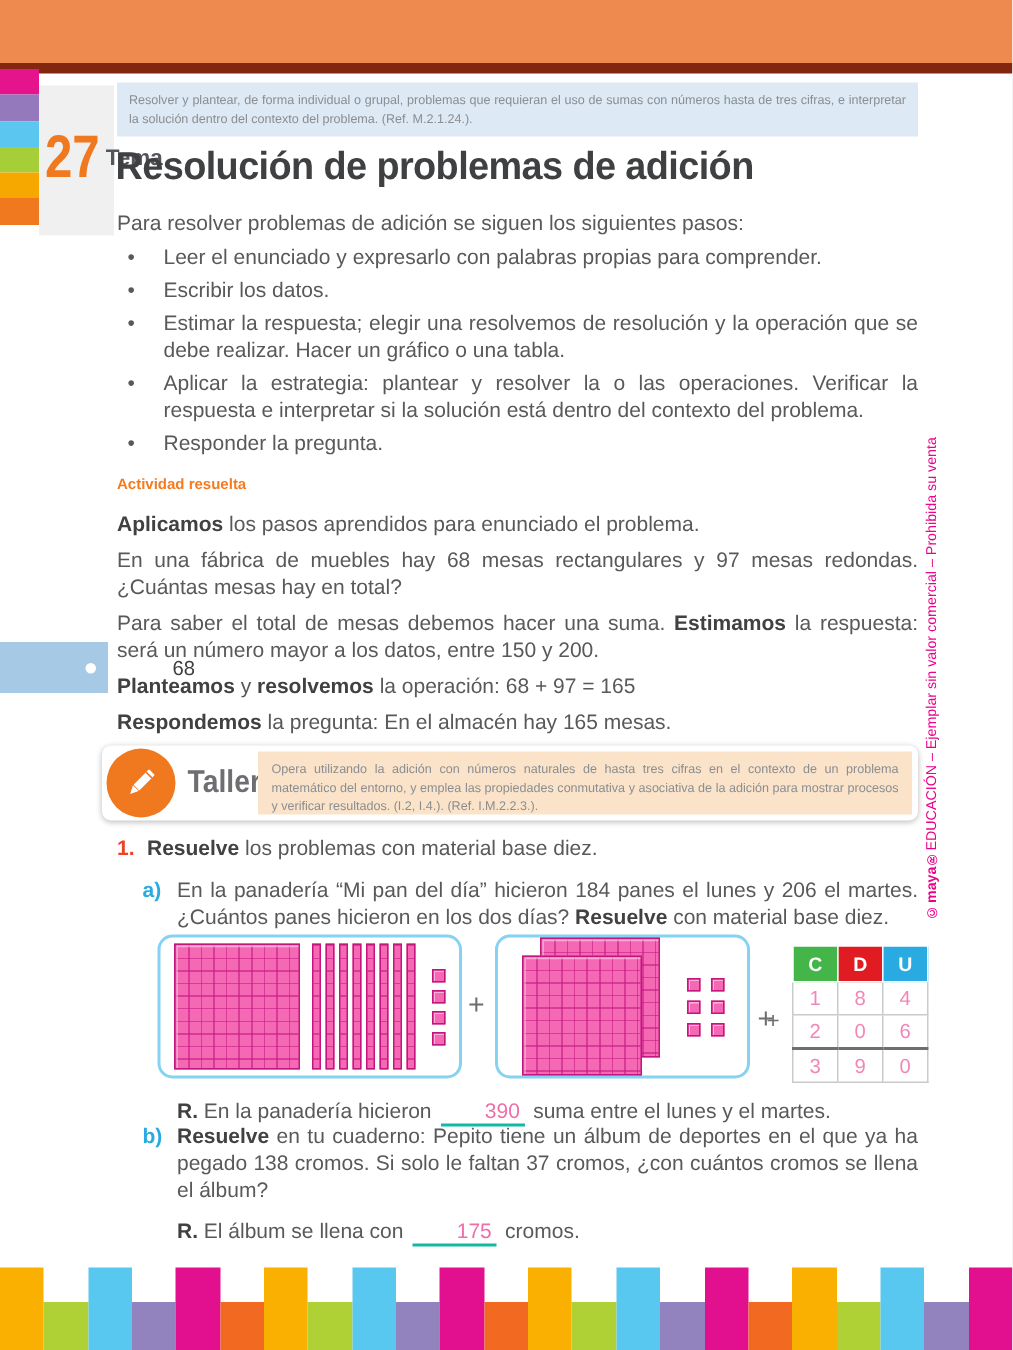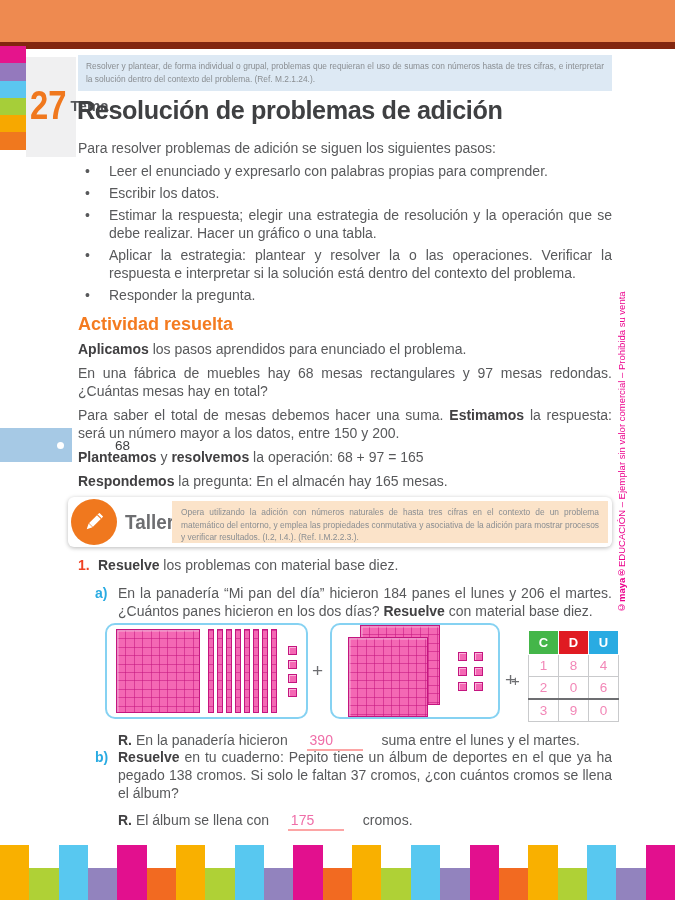--- a/index.html
+++ b/index.html
@@ -26,21 +26,21 @@
   .title{position:absolute;left:77px;top:95px;font-size:26px;font-weight:bold;color:#3F4042;
          letter-spacing:-0.4px;transform:scaleX(.97);transform-origin:left;}
 
   
   .content-col{position:absolute;left:78px;top:139px;width:534px;font-size:14px;line-height:18px;}
   .lead{margin:0 0 5px;}
   .bullets{margin:0;padding:0;list-style:none;}
   .bullet-item{display:flex;margin-bottom:4px;}
   .bullet-dot{flex:none;width:24px;padding-left:7px;color:#58595B;}
   .bullet-text{flex:1;text-align:justify;}
-  .act-heading{margin:11px 0 7px;font-size:18px;font-weight:bold;color:#F47B20;}
+  .act-heading{margin:11px 0 7px;font-size:10px;font-weight:bold;color:#F47B20;}
   .act-p{margin:0 0 6px;}
   .just{text-align:justify;}
 
   
   .page-badge{position:absolute;left:0;top:428px;width:72px;height:34px;background:#A6C9E5;
               display:flex;align-items:center;padding:0 10px 0 8px;box-sizing:border-box;gap:44px;}
   .leader{flex:1;border-top:2px dotted #fff;margin-right:5px;}
   .leader-dot{width:7px;height:7px;border-radius:50%;background:#fff;margin-right:7px;flex:none;}
   .page-num{font-size:13.5px;color:#3E3F41;}
 
@@ -54,22 +54,22 @@
   .taller-text{position:absolute;left:104px;top:4px;right:4px;bottom:4px;background:#FBE3C9;
                font-size:8.4px;line-height:1.5;color:#8A8E92;padding:5px 9px;box-sizing:border-box;text-align:justify;}
 
   
   .problem{position:absolute;left:78px;top:556px;width:534px;font-size:14px;line-height:18px;}
   .num-marker{display:inline-block;width:20px;color:#EF4123;font-weight:bold;}
   .sub-block{display:flex;margin-top:10px;margin-left:17px;}
   .letter-marker{flex:none;width:23px;color:#29ABE2;font-weight:bold;}
   .sub-content{flex:1;}
   .answer-line{position:absolute;font-size:14px;line-height:18px;}
-  .blank{display:inline-block;min-width:50px;text-align:left;color:#EF6EA8;
-         border-bottom:2px solid #fca5a5;padding:0 3px;margin:0 15px;}
+  .blank{display:inline-block;min-width:50px;text-align:right;color:#EF6EA8;
+         border-bottom:2px solid #14b8a6;padding:0 3px;margin:0 2px;}
 
   
   .blocks-box{position:absolute;border:2px solid #86D2F2;border-radius:10px;background:#fff;
               box-sizing:border-box;display:flex;align-items:center;justify-content:center;}
   .box-a{left:105px;top:623px;width:203px;height:96px;gap:8px;}
   .box-b{left:330px;top:623px;width:170px;height:96px;gap:18px;}
   .plus{position:absolute;font-size:19px;color:#6D6E71;}
   .plus-1{left:312px;top:660px;}
   .plus-2{left:505px;top:669px;}
   .plus-3{left:511px;top:672px;font-size:15px;}
@@ -141,21 +141,21 @@
         <li class="bullet-item">
           <span class="bullet-dot">•</span>
           <span class="bullet-text">Leer el enunciado y expresarlo con palabras propias para comprender.</span>
         </li>
         <li class="bullet-item">
           <span class="bullet-dot">•</span>
           <span class="bullet-text">Escribir los datos.</span>
         </li>
         <li class="bullet-item">
           <span class="bullet-dot">•</span>
-          <span class="bullet-text">Estimar la respuesta; elegir una estrategia de resolución y la operación que se debe realizar. Hacer un gráfico o una tabla.</span>
+          <span class="bullet-text">Estimar la respuesta; elegir una resolvemos de resolución y la operación que se debe realizar. Hacer un gráfico o una tabla.</span>
         </li>
         <li class="bullet-item">
           <span class="bullet-dot">•</span>
           <span class="bullet-text">Aplicar la estrategia: plantear y resolver la o las operaciones. Verificar la respuesta e interpretar si la solución está dentro del contexto del problema.</span>
         </li>
         <li class="bullet-item">
           <span class="bullet-dot">•</span>
           <span class="bullet-text">Responder la pregunta.</span>
         </li>
       </ul>

